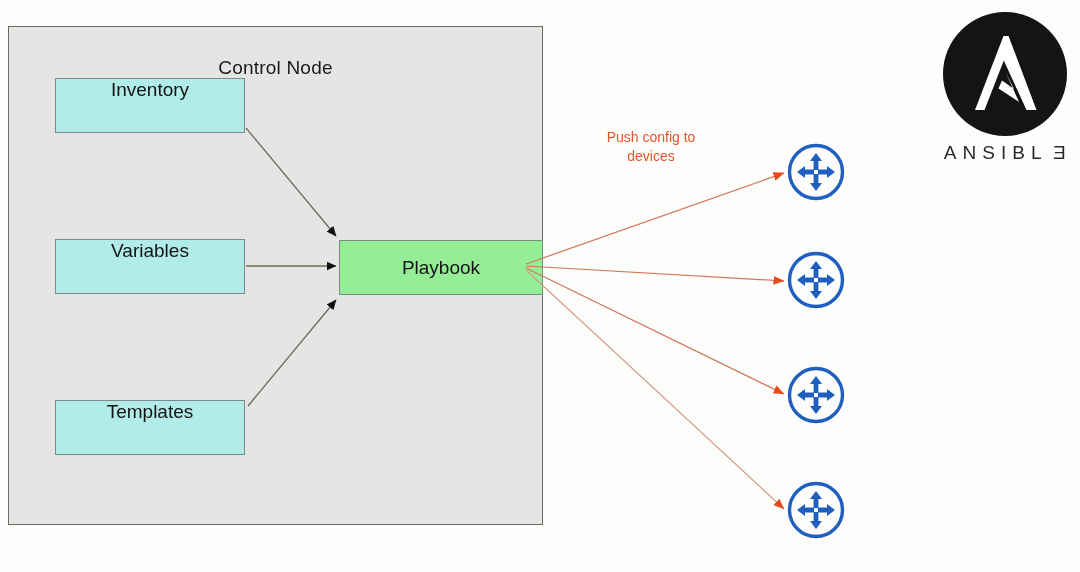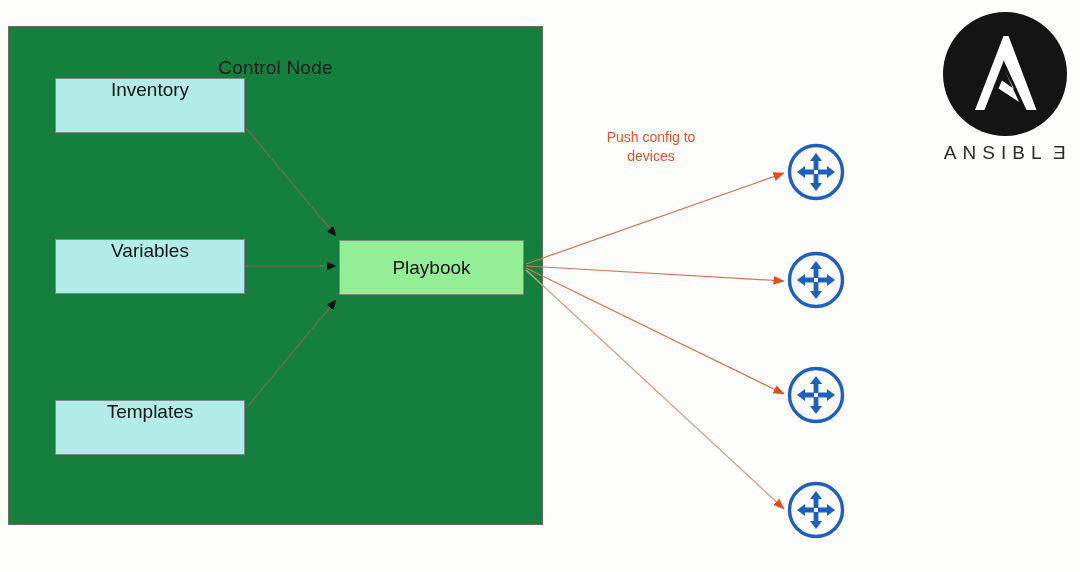--- a/index.html
+++ b/index.html
@@ -18,21 +18,21 @@
     background: #fdfdfb;
     overflow: hidden;
   }
   
   #control-node {
     position: absolute;
     left: 8px;
     top: 26px;
     width: 535px;
     height: 499px;
-    background: #15803d;
+    background: #e5e5e5;
     border: 1.5px solid #6b6b5e;
     box-sizing: border-box;
   }
   #control-node-title {
     position: absolute;
     left: 0;
     top: 30px;
     width: 100%;
     text-align: center;
     font-size: 19px;
@@ -53,21 +53,21 @@
     color: #141414;
   }
   #box-inventory { left: 55px; top: 78px; }
   #box-templates { left: 55px; top: 239px; }
   #box-variables { left: 55px; top: 400px; }
 
   #box-playbook {
     position: absolute;
     left: 339px;
     top: 240px;
-    width: 185px;
+    width: 204px;
     height: 55px;
     background: #93ee95;
     border: 1.4px solid #7d8a7d;
     box-sizing: border-box;
     display: flex;
     align-items: center;
     justify-content: center;
     font-size: 19px;
     color: #141414;
   }

